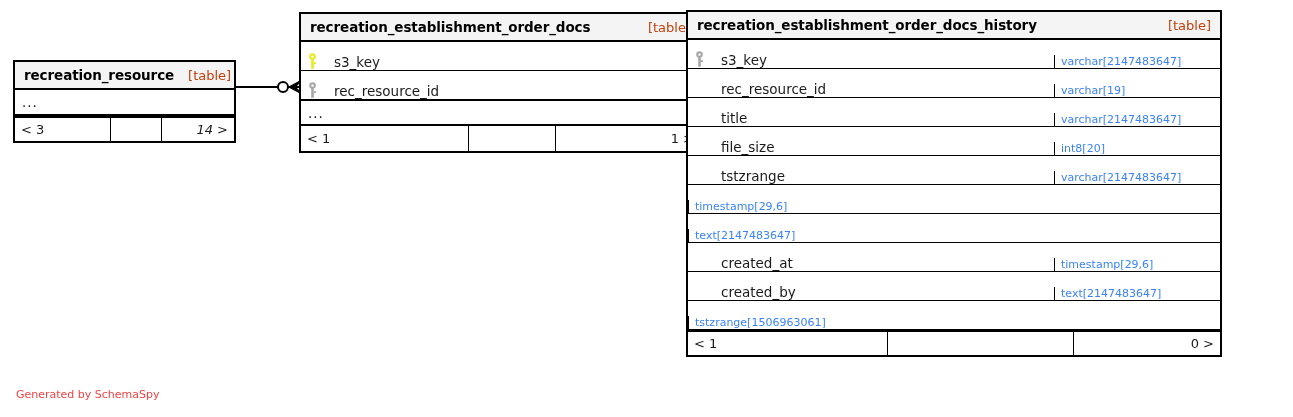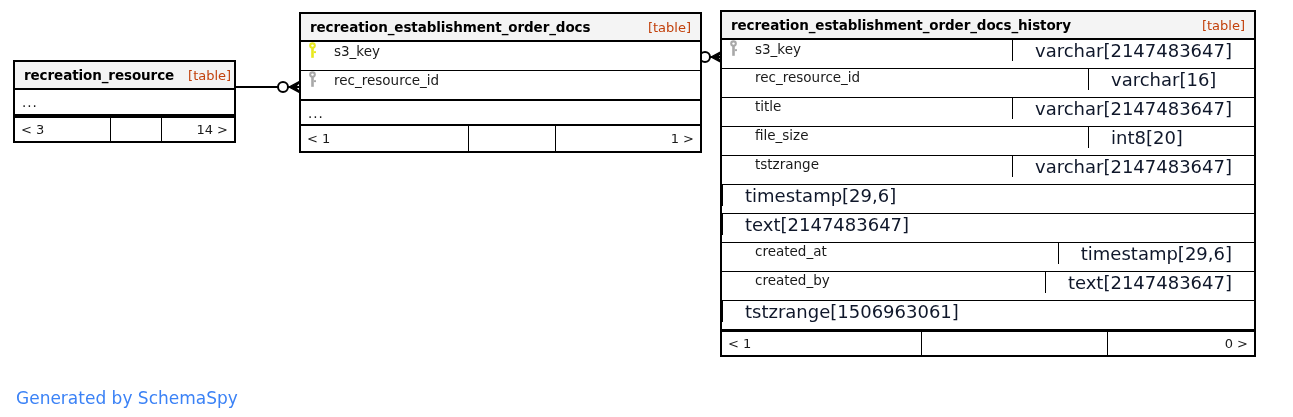--- a/index.html
+++ b/index.html
@@ -50,21 +50,21 @@
   .entity-tag {
     font-size: 13px;
     color: #c2410c;
     padding-left: 14px;
   }
 
   
   .col-row {
     box-sizing: border-box;
     display: flex;
-    align-items: flex-start;
+    align-items: flex-end;
     border-bottom: 1.5px solid #000000;
     height: 29px;
   }
   .col-row:last-of-type { border-bottom: none; }
   .col-left {
     flex: 1 1 auto;
     display: flex;
     align-items: center;
     padding-left: 7px;
     min-width: 0;
@@ -80,24 +80,24 @@
   }
   .col-name {
     font-size: 13.5px;
     color: #1a1a1a;
   }
   .col-type {
     box-sizing: border-box;
     flex: 0 0 auto;
     display: flex;
     align-items: center;
-    padding: 0 22px;
+    padding: 0 6px;
     border-left: 1.5px solid #000000;
-    font-size: 18px;
-    color: #0f172a;
+    font-size: 11px;
+    color: #3b82f6;
     white-space: nowrap;
   }
 
   
   .ellipsis-row {
     box-sizing: border-box;
     height: 26px;
     display: flex;
     align-items: center;
     padding-left: 7px;
@@ -132,22 +132,22 @@
 
   
   .connector {
     position: absolute;
     pointer-events: none;
   }
 
   
   .credit {
     position: absolute;
-    font-size: 17px;
-    color: #3b82f6;
+    font-size: 11px;
+    color: #ef4444;
     white-space: nowrap;
   }
 </style>
 </head>
 <body>
 
 <div id="canvas">
 
   <svg class="connector" style="left:230px; top:72px; width:72px; height:30px;" width="72" height="30" viewBox="0 0 72 30">
     <line x1="0" y1="15" x2="48" y2="15" stroke="#000000" stroke-width="2"></line>
@@ -165,21 +165,21 @@
 
   <div class="entity" style="left:13px; top:60px; width:223px;">
     <div class="entity-header">
       <span class="entity-name">recreation_resource</span>
       <span class="entity-tag">[table]</span>
     </div>
     <div class="ellipsis-row">...</div>
     <div class="foot-row">
       <div class="foot-cell" style="flex:0 0 95px;">&lt; 3</div>
       <div class="foot-cell mid" style="flex:0 0 52px;"></div>
-      <div class="foot-cell right" style="flex:1 1 auto;">14 &gt;</div>
+      <div class="foot-cell right" style="flex:1 1 auto;font-style:italic;">14 &gt;</div>
     </div>
   </div>
 
   <div class="entity" style="left:299px; top:12px; width:403px;">
     <div class="entity-header">
       <span class="entity-name">recreation_establishment_order_docs</span>
       <span class="entity-tag">[table]</span>
     </div>
 
     <div class="col-row">
@@ -212,21 +212,21 @@
 
     <div class="ellipsis-row" style="border-top:1.5px solid #000000;">...</div>
 
     <div class="foot-row" style="border-top:none;">
       <div class="foot-cell" style="flex:0 0 167px;">&lt; 1</div>
       <div class="foot-cell mid" style="flex:0 0 88px;"></div>
       <div class="foot-cell right" style="flex:1 1 auto;">1 &gt;</div>
     </div>
   </div>
 
-  <div class="entity" style="left:720px; top:10px; width:536px;">
+  <div class="entity" style="left:686px; top:10px; width:536px;">
     <div class="entity-header">
       <span class="entity-name">recreation_establishment_order_docs_history</span>
       <span class="entity-tag">[table]</span>
     </div>
 
     <div class="col-row">
       <div class="col-left">
         <span class="col-keyslot">
           <svg class="key-icon" width="9" height="17" viewBox="0 0 9 17" aria-hidden="true">
             <circle cx="4.5" cy="3.6" r="3.3" fill="#a8a8a8"></circle>
@@ -238,21 +238,21 @@
         <span class="col-name">s3_key</span>
       </div>
       <div class="col-type" style="flex:0 0 166px;">varchar[2147483647]</div>
     </div>
 
     <div class="col-row">
       <div class="col-left">
         <span class="col-keyslot"></span>
         <span class="col-name">rec_resource_id</span>
       </div>
-      <div class="col-type" style="flex:0 0 166px;">varchar[16]</div>
+      <div class="col-type" style="flex:0 0 166px;">varchar[19]</div>
     </div>
 
     <div class="col-row">
       <div class="col-left">
         <span class="col-keyslot"></span>
         <span class="col-name">title</span>
       </div>
       <div class="col-type" style="flex:0 0 166px;">varchar[2147483647]</div>
     </div>
 

